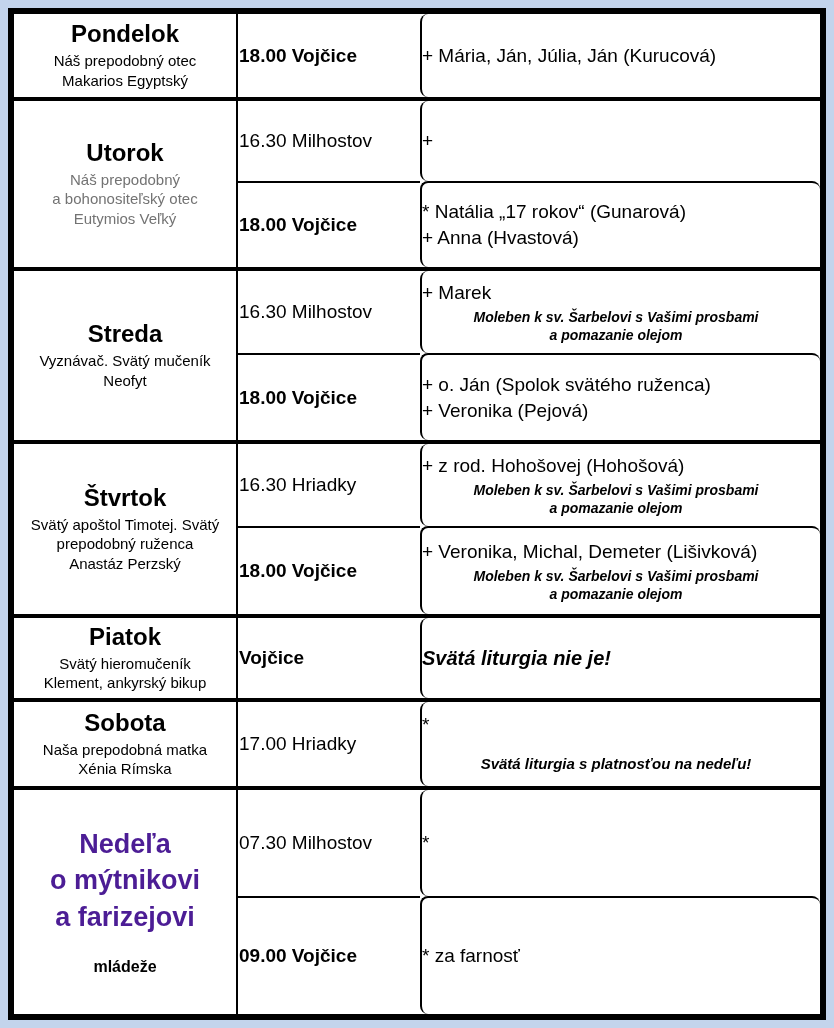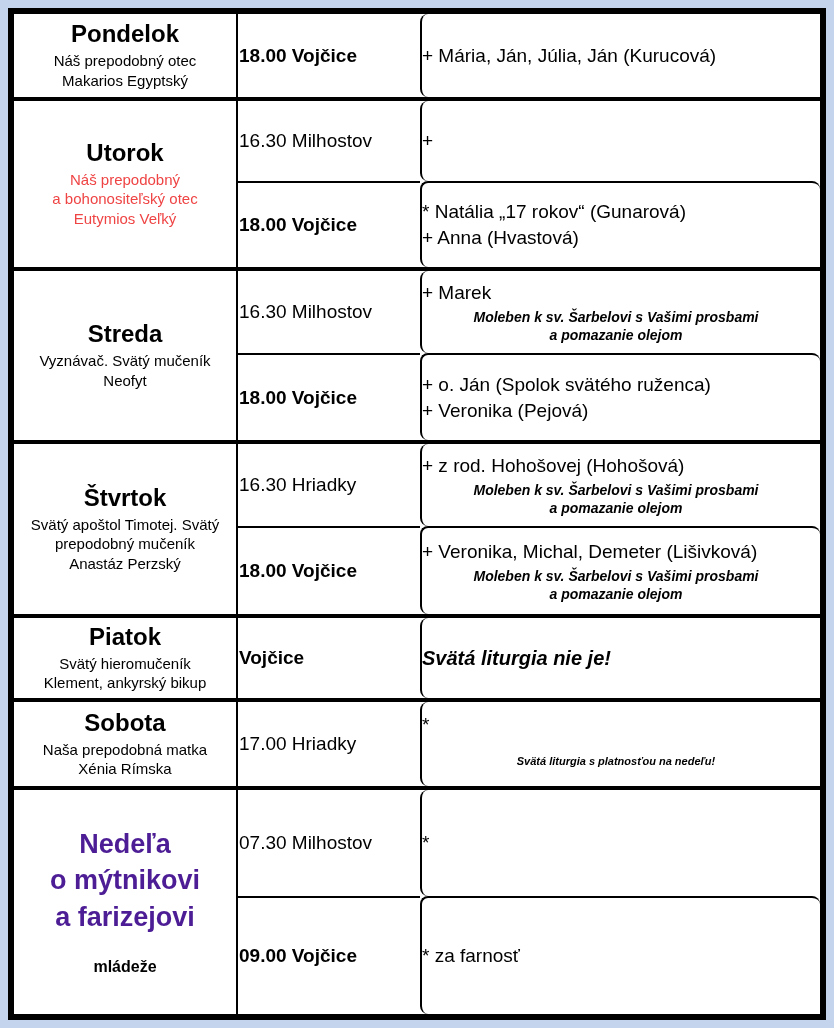--- a/index.html
+++ b/index.html
@@ -43,27 +43,27 @@
   }
   .col-int {
     border-left:2px solid #000;
     display:flex; flex-direction:column; justify-content:center;
     padding:6px 10px 6px 0; font-size:19px; line-height:1.35;border-radius:8px;
   }
   .sub2 { border-top:2px solid #000; }
 
   .day-name { font-size:24px; font-weight:bold; line-height:1.15; }
   .feast { font-size:15px; line-height:1.32; margin-top:3px; }
-  .green { color:#ef4444; }
+  .green { color:#737373; }
   .bold { font-weight:bold; }
   .note { font-size:14px; font-weight:bold; font-style:italic; text-align:center; line-height:1.3; margin-top:2px; }
   .center-int { align-items:flex-start; justify-content:center; text-align:center; }
   .big-note { font-size:20px; font-weight:bold; font-style:italic; }
   .star-cell { justify-content:flex-start; padding-top:10px; }
-  .star-note { font-size:11px; font-weight:bold; font-style:italic; text-align:center; margin-top:16px; }
+  .star-note { font-size:15px; font-weight:bold; font-style:italic; text-align:center; margin-top:16px; }
   .sun-name { font-size:27px; font-weight:bold; color:#4c1d95; line-height:1.35; }
   .sun-note { font-size:16px; font-weight:bold; line-height:1.3; margin-top:22px; }
 </style>
 </head>
 <body>
 
 <div class="sheet">
   <div class="tbl">
 
     <div class="day d1">
@@ -121,21 +121,21 @@
         <div>+ o. Ján (Spolok svätého ruženca)</div>
         <div>+ Veronika (Pejová)</div>
       </div>
     </div>
 
     <div class="day d4">
       <div class="cell col-day">
         <div class="day-name">Štvrtok</div>
         <div class="feast">
           <div>Svätý apoštol Timotej. Svätý</div>
-          <div>prepodobný mučeník</div>
+          <div>prepodobný ruženca</div>
           <div>Anastáz Perzský</div>
         </div>
       </div>
       <div class="cell col-time">16.30 Hriadky</div>
       <div class="cell col-int">
         <div>+ z rod. Hohošovej (Hohošová)</div>
         <div class="note">
           <div>Moleben k sv. Šarbelovi s Vašimi prosbami</div>
           <div>a pomazanie olejom</div>
         </div>

